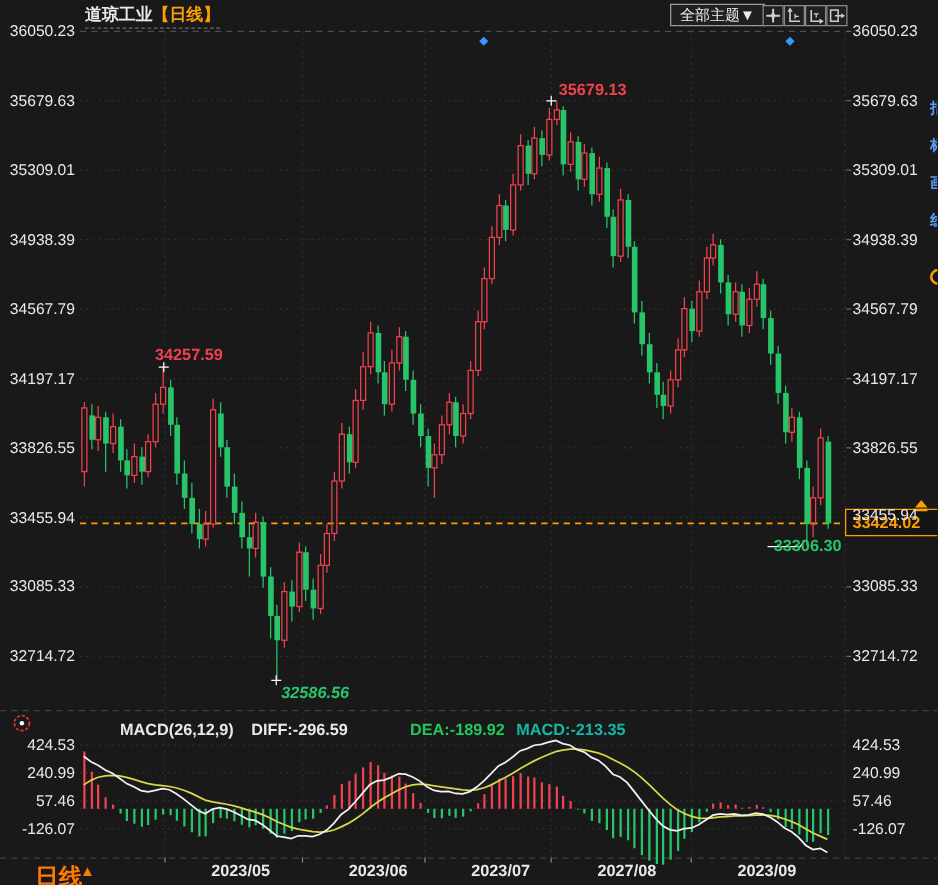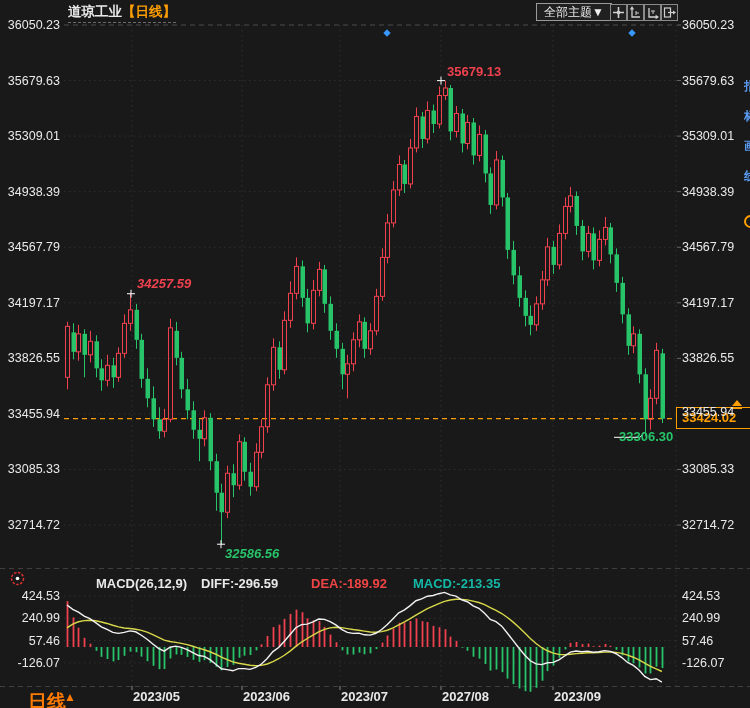--- a/index.html
+++ b/index.html
@@ -2,21 +2,21 @@
 <html><head>
 <meta charset="utf-8">
 <style>
   html,body{margin:0;padding:0;background:#191919;}
   #app{position:relative;width:750px;height:708px;background:#191919;overflow:hidden;
        font-family:"Liberation Sans",sans-serif;-webkit-font-smoothing:antialiased;}
   .abs{position:absolute;}
   .axis-label{position:absolute;width:60px;height:14px;line-height:14px;font-size:12.5px;
       color:#e9e9e9;text-align:right;}
   .axis-label.right{text-align:left;width:66px;}
-  .x-label{position:absolute;height:15px;line-height:15px;font-size:13px;font-weight:bold;color:#e9e9e9;}
+  .x-label{position:absolute;height:15px;line-height:15px;font-size:13px;font-weight:bold;color:#e9e9e9;margin-left:36px;}
   .anno{position:absolute;height:14px;line-height:14px;font-size:13px;font-weight:bold;}
   #title-bar{position:absolute;left:68px;top:3px;font-size:13.5px;font-weight:bold;
       border-bottom:1px dashed #6a6a6a;padding-bottom:1px;}
   #title-bar .t{color:#e9e9e9;}
   #title-bar .p{color:#ff9e00;}
   #theme-dd{position:absolute;left:536px;top:3px;width:74px;height:16px;border:1px solid #9a9a9a;
       color:#efefef;font-size:12px;line-height:16px;text-align:center;background:#202020;cursor:pointer;}
   .tool-btn{position:absolute;top:4px;width:15px;height:15px;border:1px solid #8a8a8a;background:#202020;cursor:pointer;}
   .tool-btn svg{display:block;}
   #macd-header{position:absolute;top:576px;left:0;width:750px;height:14px;font-size:13px;font-weight:bold;}
@@ -486,21 +486,21 @@
     <svg width="15" height="15">
         <rect x="2.5" y="3" width="6" height="9" stroke="#cfcfcf" fill="none" stroke-width="1.2"></rect>
       <path d="M6 7.5h7" stroke="#cfcfcf" stroke-width="1.2"></path>
         <path d="M14 7.5l-3-2v4z" fill="#cfcfcf"></path>
       </svg>
   </div>
 
   <div id="macd-header">
     <span style="left:68px;color:#e9e9e9">MACD(26,12,9)</span>
     <span style="left:173px;color:#e9e9e9">DIFF:-296.59</span>
-    <span style="left:283px;color:#ef4444">DEA:-189.92</span>
+    <span style="left:300px;color:#22c55e">DEA:-189.92</span>
     <span style="left:385px;color:#14b8a6">MACD:-213.35</span>
   </div>
 
   <div id="price-tag">33424.02</div>
   <div id="tag-arrow">
       <div class="tri"></div>
       <div class="bar"></div>
     </div>
 
   <div id="footer-period">日线</div>
@@ -544,17 +544,17 @@
     <div class="axis-label right" style="left: 682px; top: 611.3px;">240.99</div>
     <div class="axis-label" style="left: 0px; top: 633.6px;">57.46</div>
     <div class="axis-label right" style="left: 682px; top: 633.6px;">57.46</div>
     <div class="axis-label" style="left: 0px; top: 655.9px;">-126.07</div>
     <div class="axis-label right" style="left: 682px; top: 655.9px;">-126.07</div>
     <div class="x-label" style="left: 133px; top: 689px;">2023/05</div>
     <div class="x-label" style="left: 243px; top: 689px;">2023/06</div>
     <div class="x-label" style="left: 341px; top: 689px;">2023/07</div>
     <div class="x-label" style="left: 442px; top: 689px;">2027/08</div>
     <div class="x-label" style="left: 554px; top: 689px;">2023/09</div>
-    <div class="anno" style="left: 137px; top: 277px; color: rgb(240, 65, 78); font-style: italic;">34257.59</div>
+    <div class="anno" style="left: 124px; top: 277px; color: rgb(240, 65, 78);">34257.59</div>
     <div class="anno" style="left: 447px; top: 65px; color: rgb(240, 65, 78);">35679.13</div>
     <div class="anno" style="left: 225px; top: 547px; color: rgb(39, 196, 105); font-style: italic;">32586.56</div>
     <div class="anno" style="left: 571px; top: 430px; color: rgb(39, 196, 105); margin-left: 48px;">33306.30</div>
   </div>
 
 </body></html>

